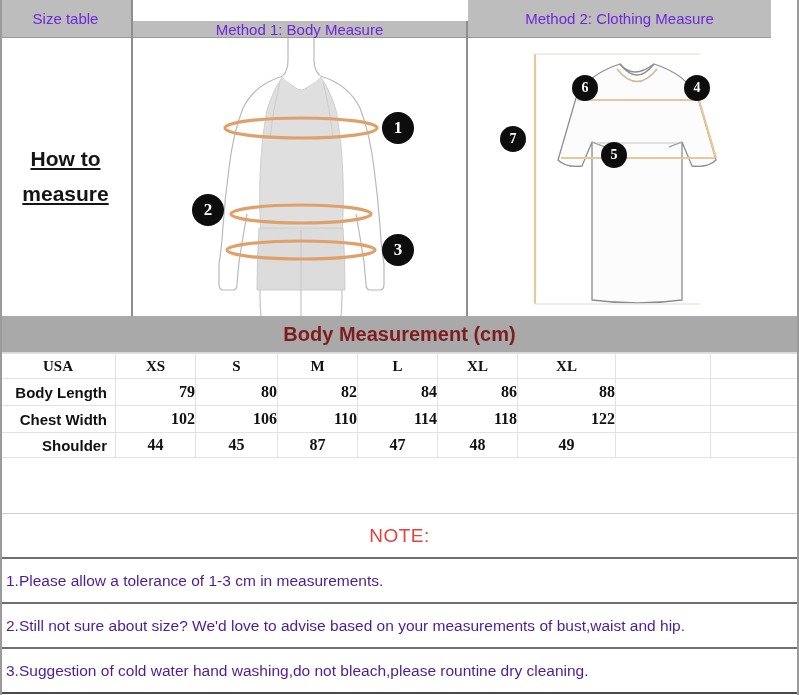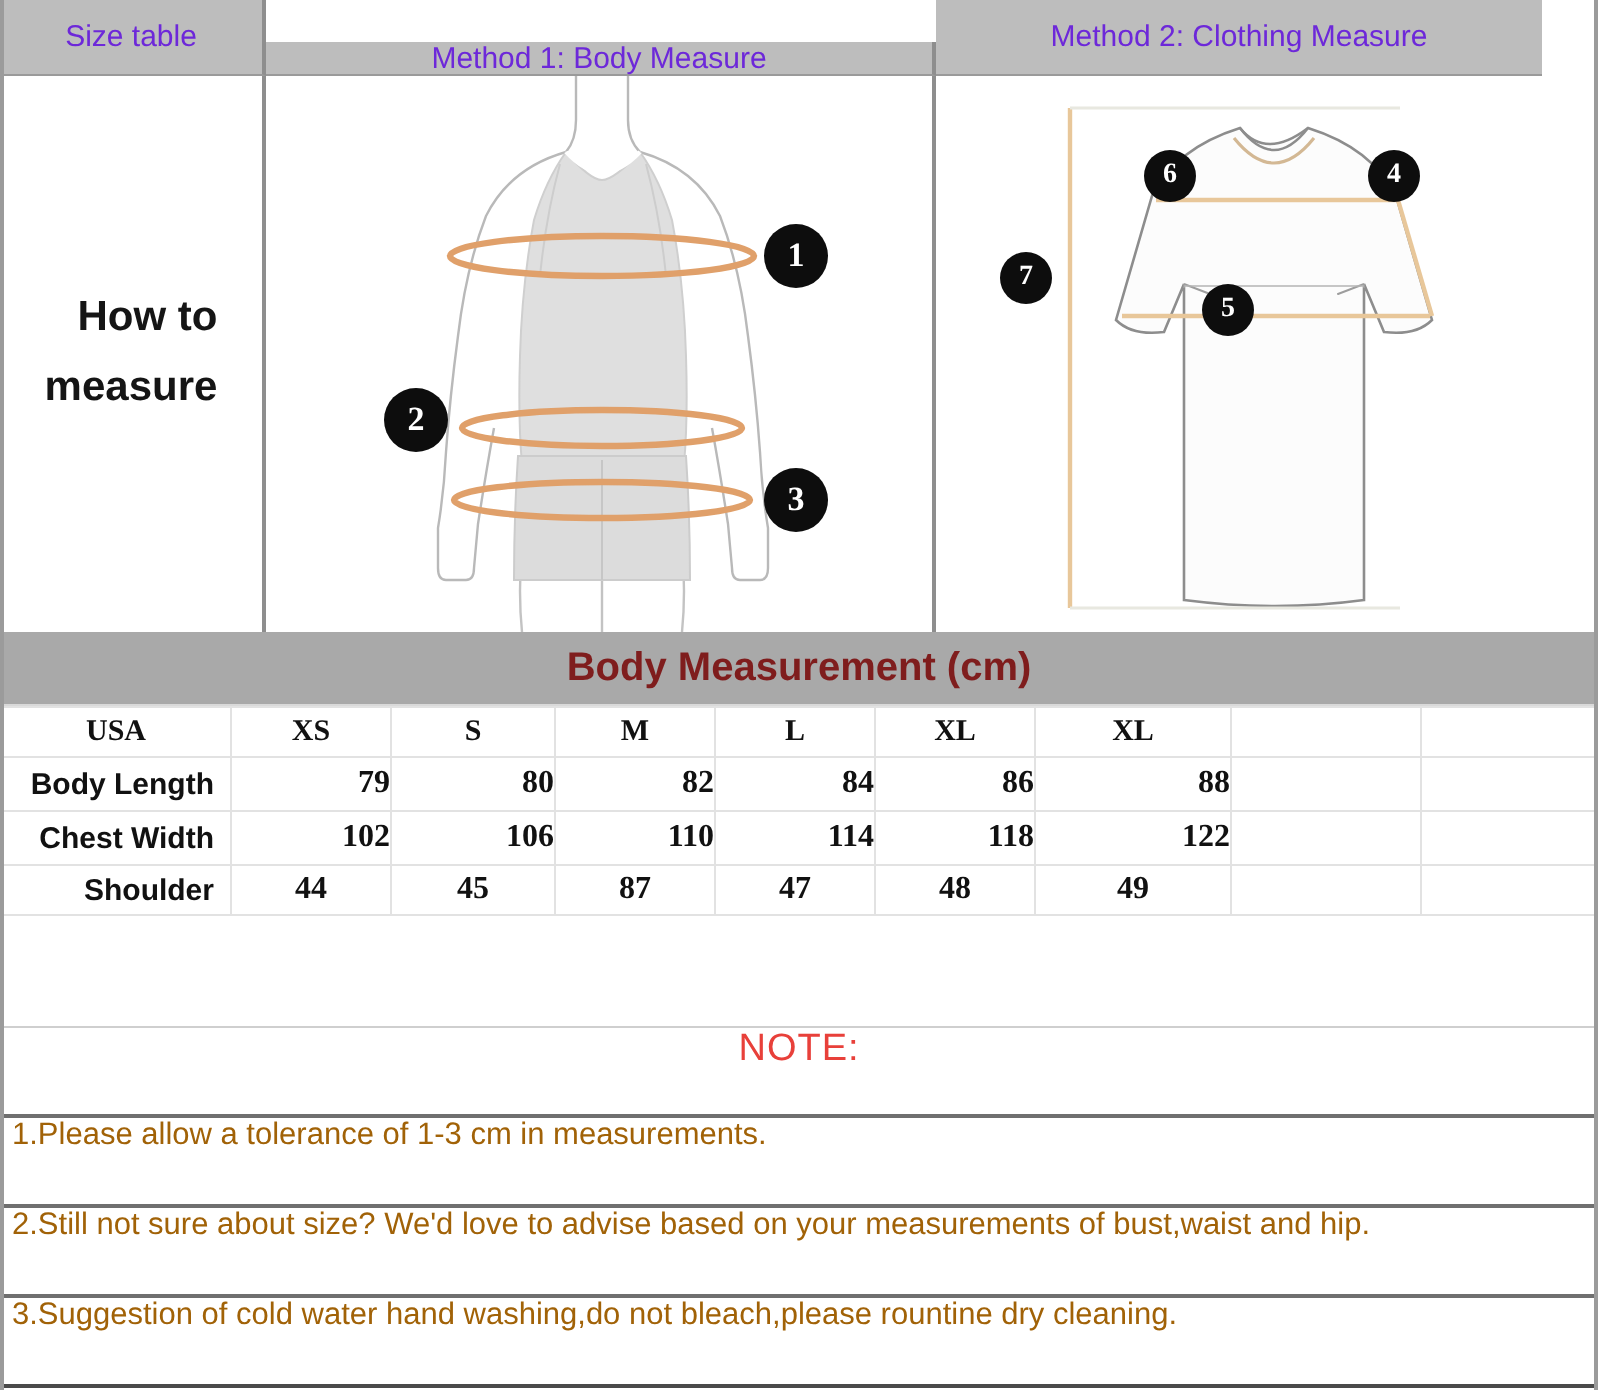--- a/index.html
+++ b/index.html
@@ -53,25 +53,26 @@
     border-right: 2px solid #8e8e8e;
     position: relative;
     background: #ffffff;
   }
   .ill-cell:last-child { border-right: none; }
   .ill-c1 { width: 133px; display:flex; align-items:center; justify-content:center; }
   .ill-c2 { width: 335px; }
   .ill-c3 { width: 331px; }
 
   .howto {
-    text-align: right;
+    text-align: center;
     font-size: 21px;
     font-weight: bold;
     color: #151515;
     line-height: 1.65;
+    text-decoration: underline;
   }
 
   
   .badge {
     position: absolute;
     width: 32px; height: 32px;
     border-radius: 50%;
     background: #0d0d0d;
     color: #ffffff;
     font-size: 17px;
@@ -150,36 +151,37 @@
     left: 0; top: 513px;
     width: 799px;
     height: 182px;
     border-top: 1px solid #cfcfcf;
   }
   .note-row {
     width: 799px;
     border-bottom: 2px solid #6f6f6f;
     background: #ffffff;
     display: flex;
+    align-items: center;
   }
   .note-head {
     height: 45px;
     justify-content: center;
   }
   .note-head-txt {
     color: #e8403a;
     font-size: 19px;
     font-weight: normal;
     letter-spacing: 0.5px;
   }
   .note-item {
     height: 45px;
     padding-left: 6px;
     font-size: 15.5px;
-    color: #a16207;
+    color: #4c1d95;
   }
   .note-row:last-child { border-bottom: 2px solid #4a4a4a; }
 
   
   .frame-left {
     position:absolute; left:0; top:0; width:2px; height:695px; background:#9b9b9b;
   }
   .frame-right {
     position:absolute; right:0; top:0; width:2px; height:695px; background:#9b9b9b;
   }

